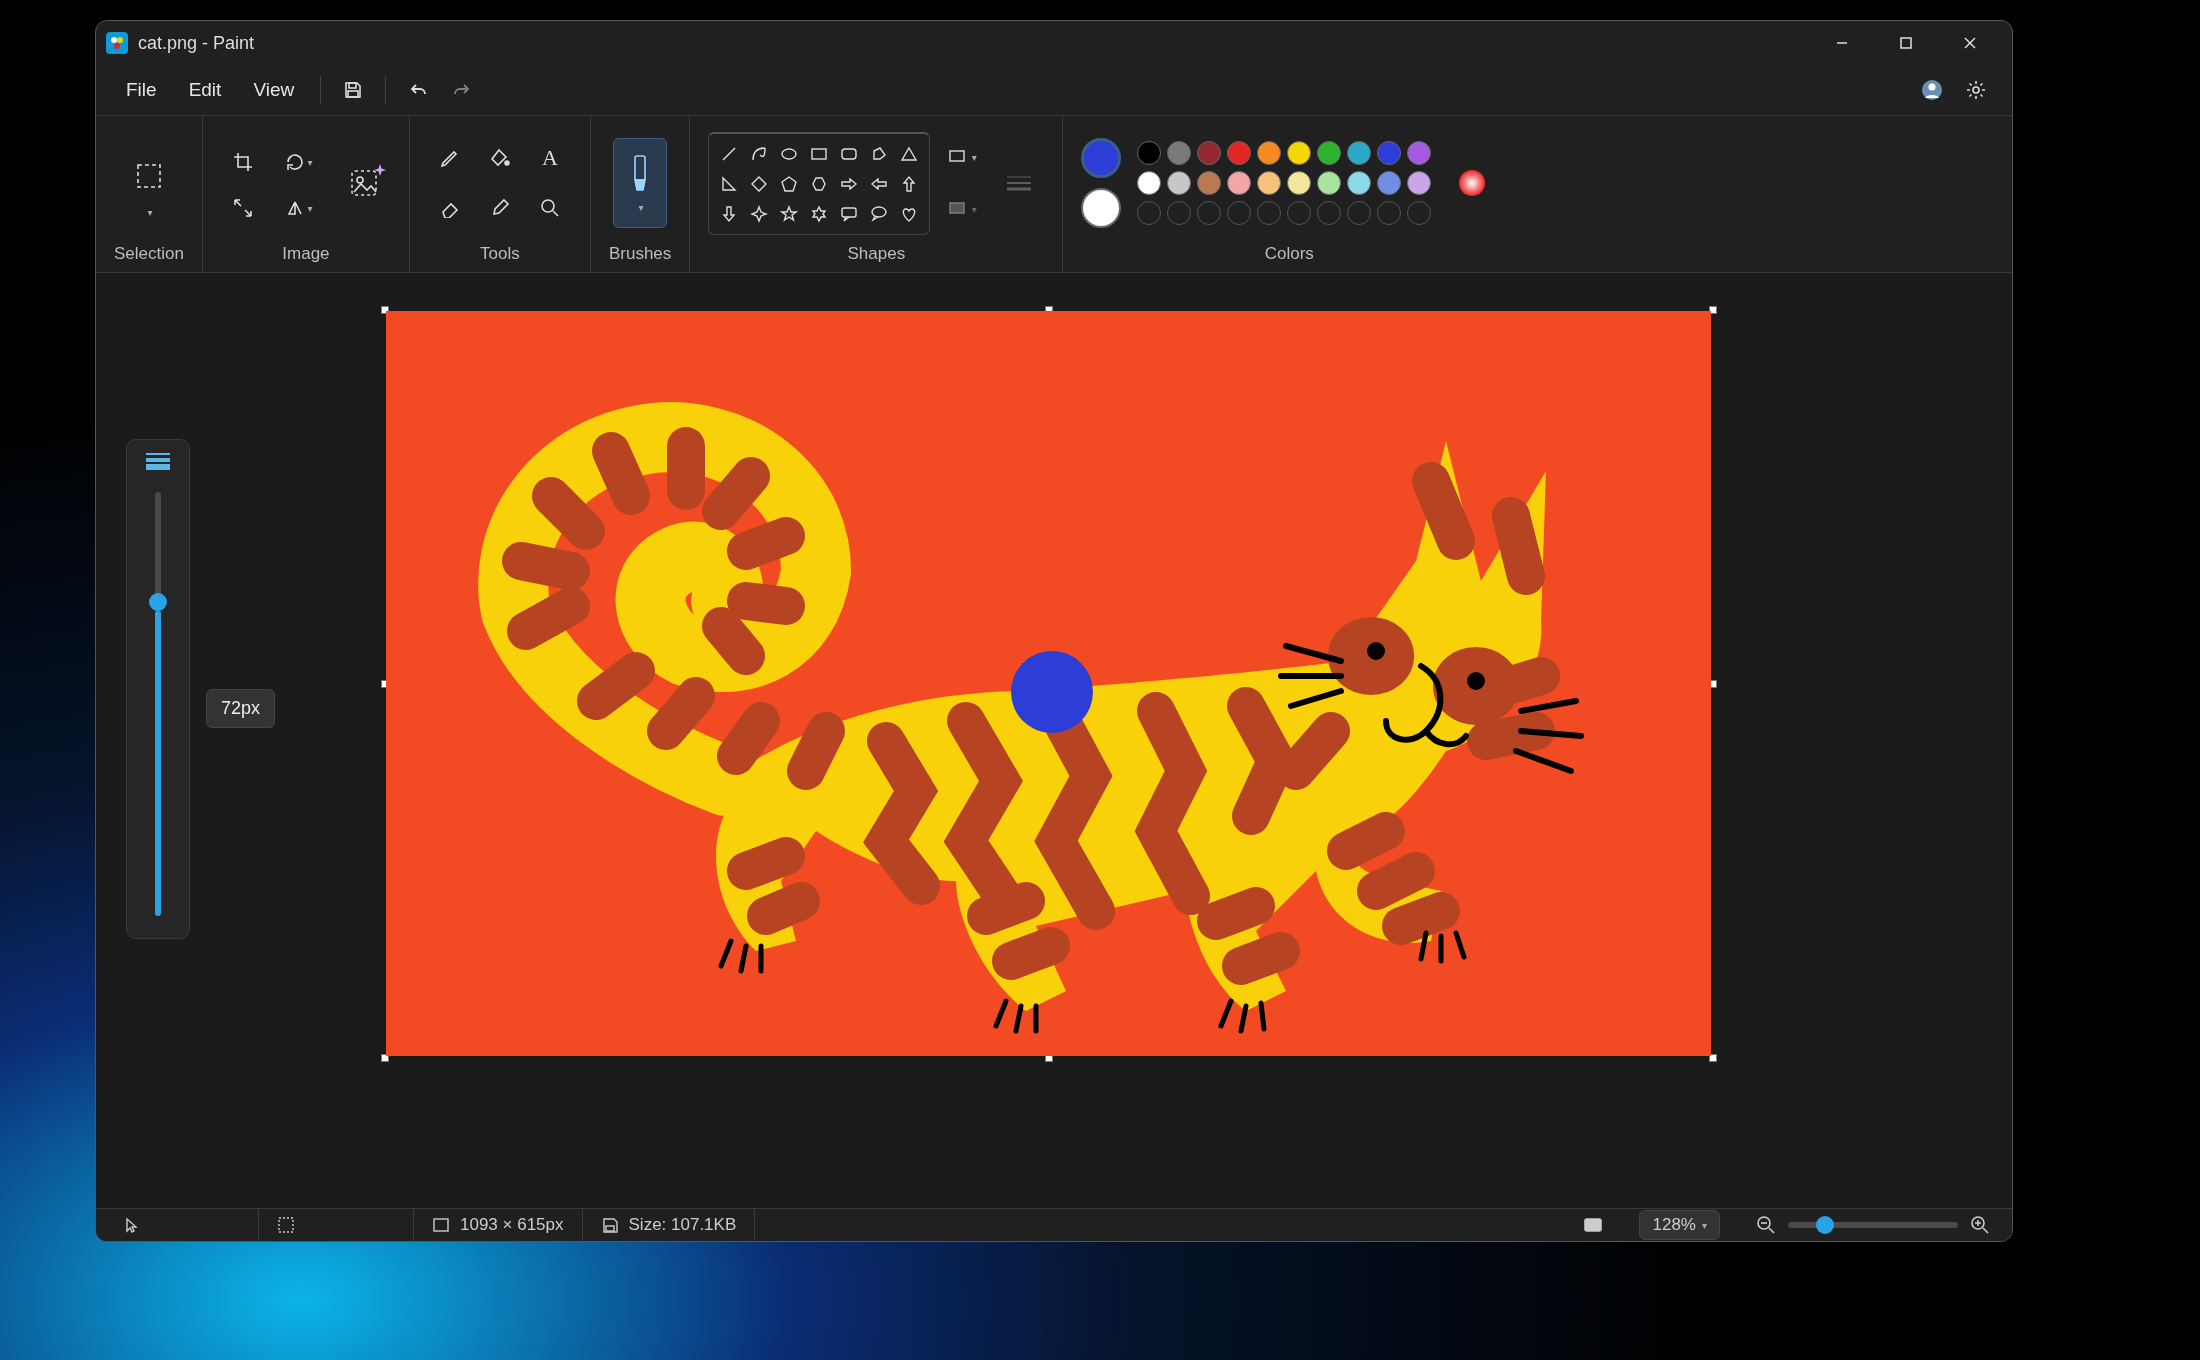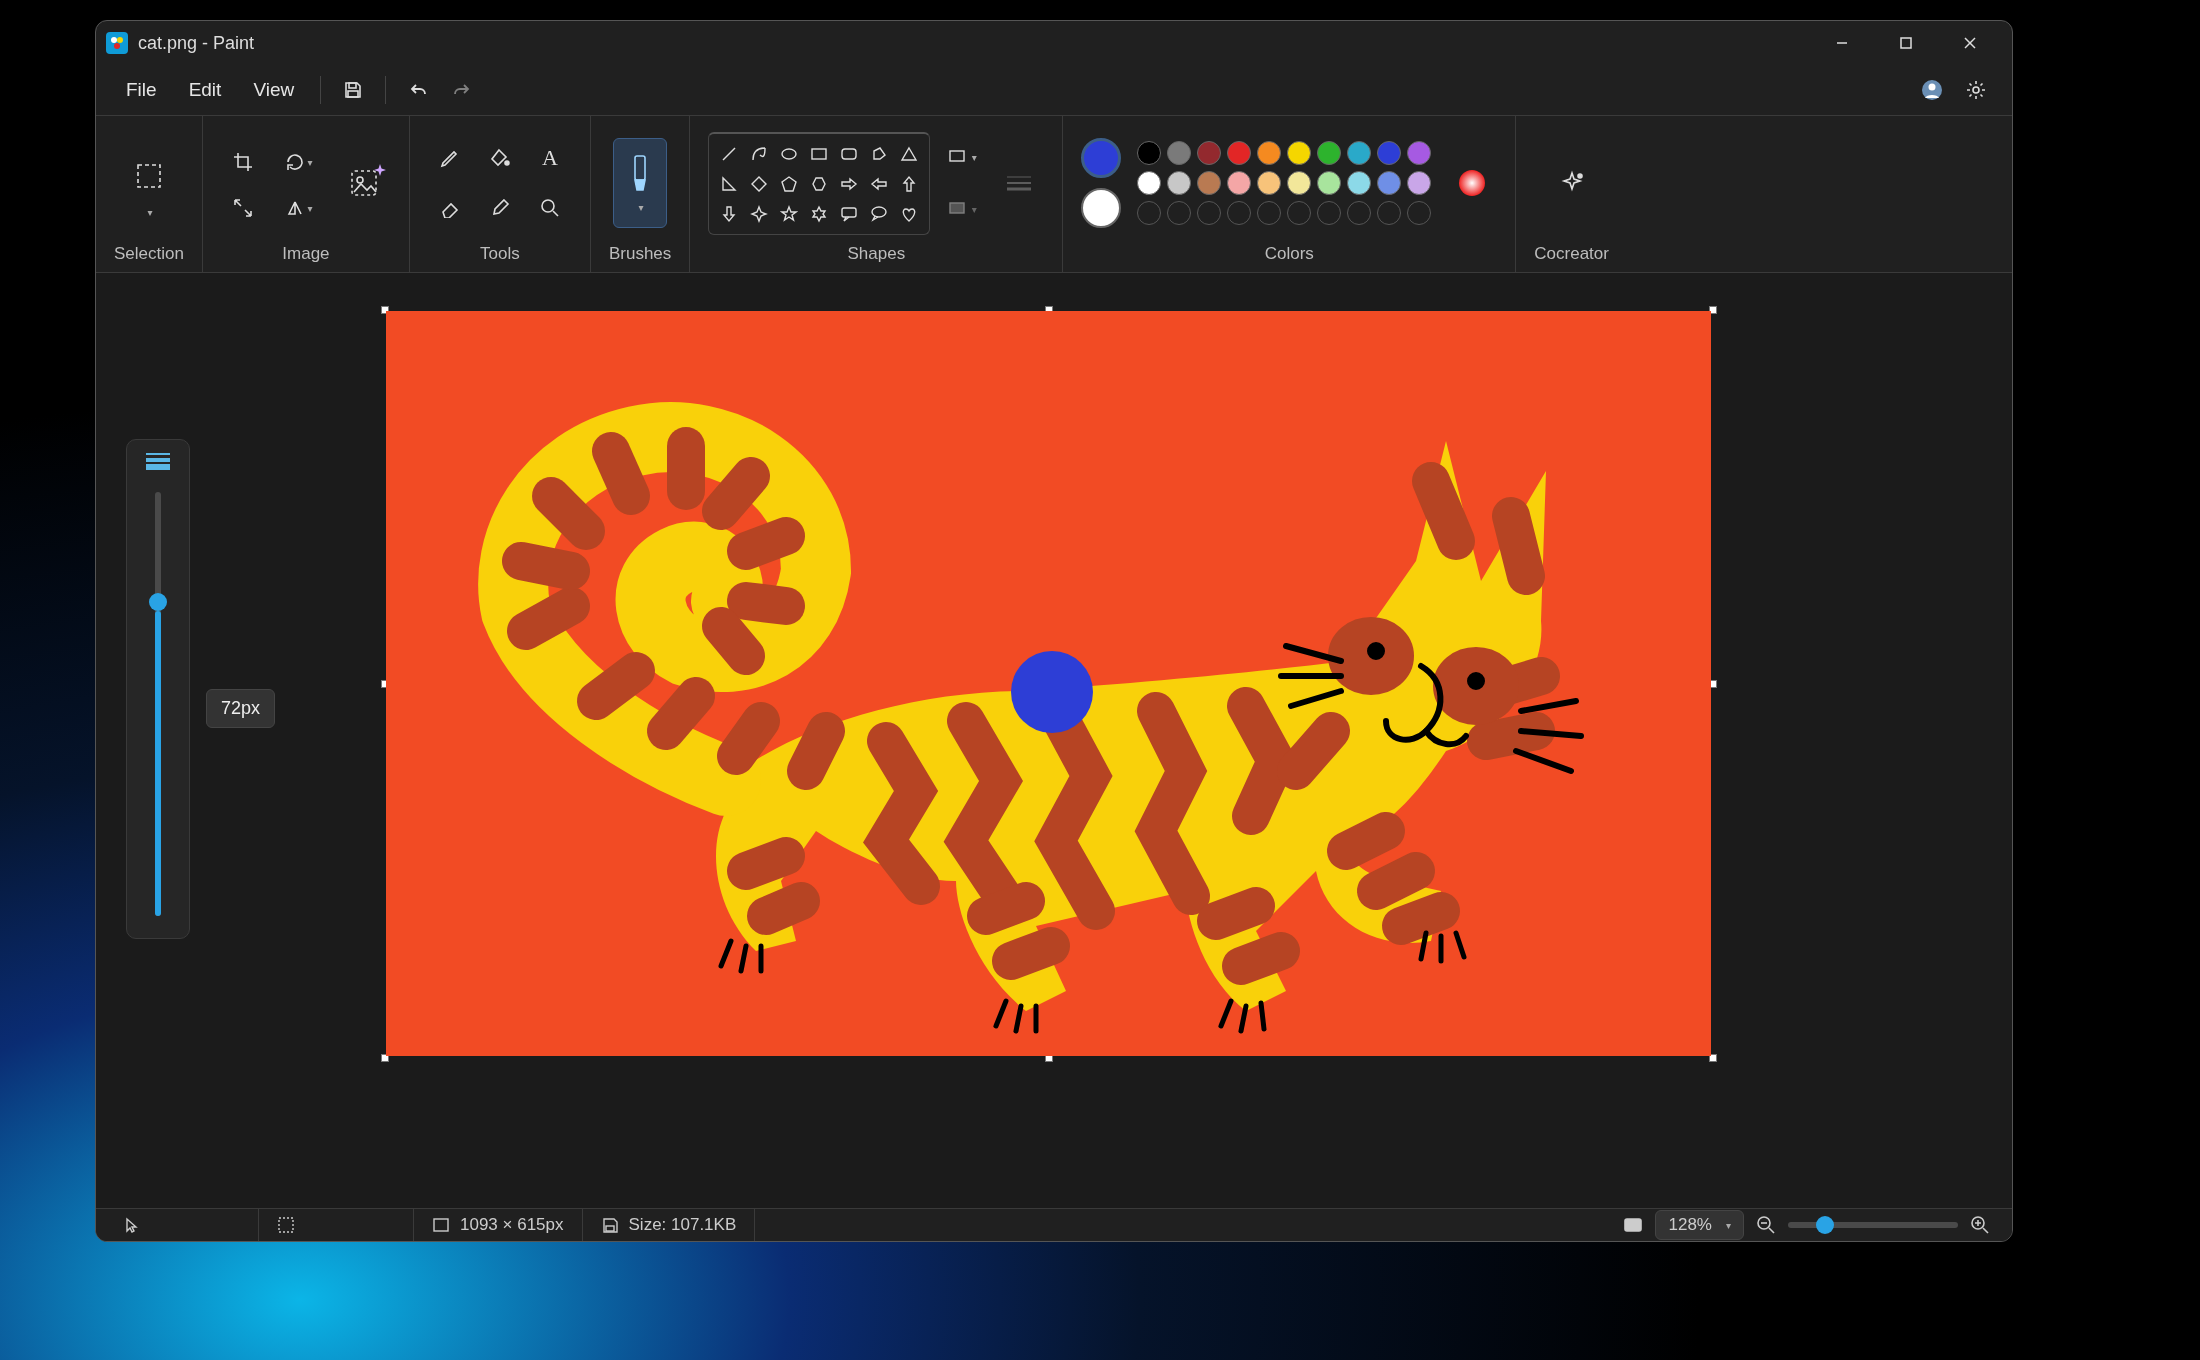--- a/index.html
+++ b/index.html
@@ -39,21 +39,21 @@
   .canvas-wrap{position:absolute;left:290px;top:38px;width:1325px;height:745px;background:#fff}
   .handle{position:absolute;width:8px;height:8px;background:#fff;border:1px solid #777}
   .sizepanel{position:absolute;left:30px;top:166px;width:64px;height:500px;background:#262626;border:1px solid #3a3a3a;border-radius:10px;display:flex;flex-direction:column;align-items:center;padding:10px 0;gap:10px}
   .vslider{position:relative;width:6px;flex:1;background:#4a4a4a;border-radius:3px;margin:12px 0}
   .vslider .fill{position:absolute;left:0;bottom:0;width:6px;background:#29a3e5;border-radius:3px}
   .vslider .thumb{position:absolute;left:-6px;width:18px;height:18px;background:#29a3e5;border-radius:50%}
   .sizelabel{position:absolute;left:110px;top:416px;background:var(--panel3);color:#eee;border:1px solid #444;border-radius:6px;padding:8px 14px;font-size:18px}
   .statusbar{height:33px;display:flex;align-items:center;background:var(--panel);padding:0 10px;color:#ccc;font-size:17px;border-top:1px solid #3a3a3a}
   .statseg{display:flex;align-items:center;gap:10px;padding:0 18px;border-right:1px solid #3a3a3a;height:100%}
   .statseg:last-of-type{border-right:none}
-  .zoombox{display:flex;align-items:center;gap:12px;background:var(--panel3);border:1px solid #444;border-radius:6px;padding:4px 12px;margin:0 0}
+  .zoombox{display:flex;align-items:center;gap:4px;background:var(--panel3);border:1px solid #444;border-radius:6px;padding:4px 12px;margin:0 24px}
   .hslider{position:relative;width:170px;height:6px;background:#4a4a4a;border-radius:3px}
   .hslider .thumb{position:absolute;top:-6px;width:18px;height:18px;background:#29a3e5;border-radius:50%}
   svg{display:block}
   .artwork{position:absolute;inset:0}
   .brush-dot{position:absolute;width:82px;height:82px;background:#2d3ed6;border-radius:50%}
 </style>
 </head>
 <body>
 
 <div class="window">
@@ -424,31 +424,20 @@
                   <stop offset="0%" stop-color="#fff"></stop>
                   <stop offset="100%" stop-color="#e22"></stop>
                 </radialGradient>
               </defs>
             </svg>
         </div>
       </div>
       <div class="group-label">Colors</div>
     </div>
 
-    <div class="group">
-      <div class="group-body">
-        <div class="tool" style="width:54px;height:54px">
-          <svg width="28" height="28" fill="none" stroke="#ddd" stroke-width="1.6">
-              <path d="M14 4l2 6 6 2-6 2-2 6-2-6-6-2 6-2z"></path>
-              <circle cx="22" cy="7" r="2" fill="#ddd"></circle>
-            </svg>
-        </div>
-      </div>
-      <div class="group-label">Cocreator</div>
-    </div>
 
   </div>
 
   <div class="canvas-area">
 
     <div class="handle" style="left:285px;top:33px"></div>
     <div class="handle" style="left:949px;top:33px"></div>
     <div class="handle" style="left:1613px;top:33px"></div>
     <div class="handle" style="left:285px;top:407px"></div>
     <div class="handle" style="left:1613px;top:407px"></div>

